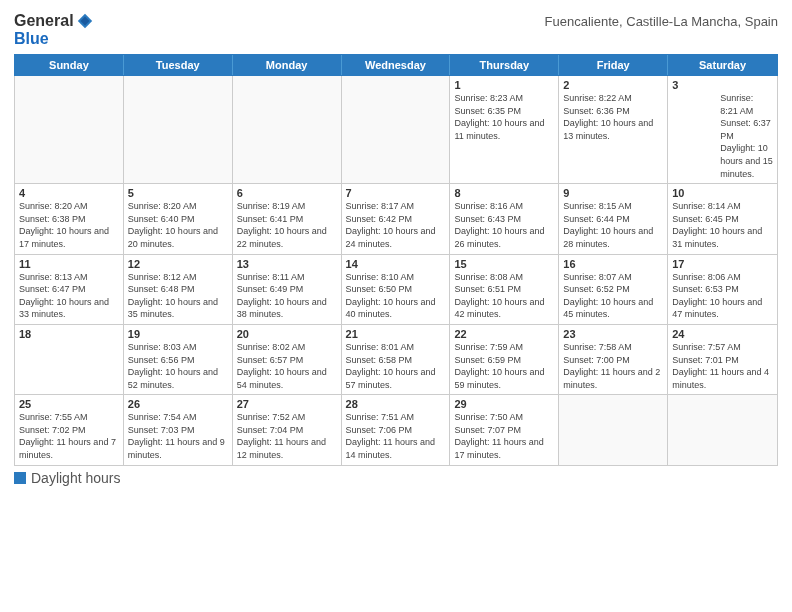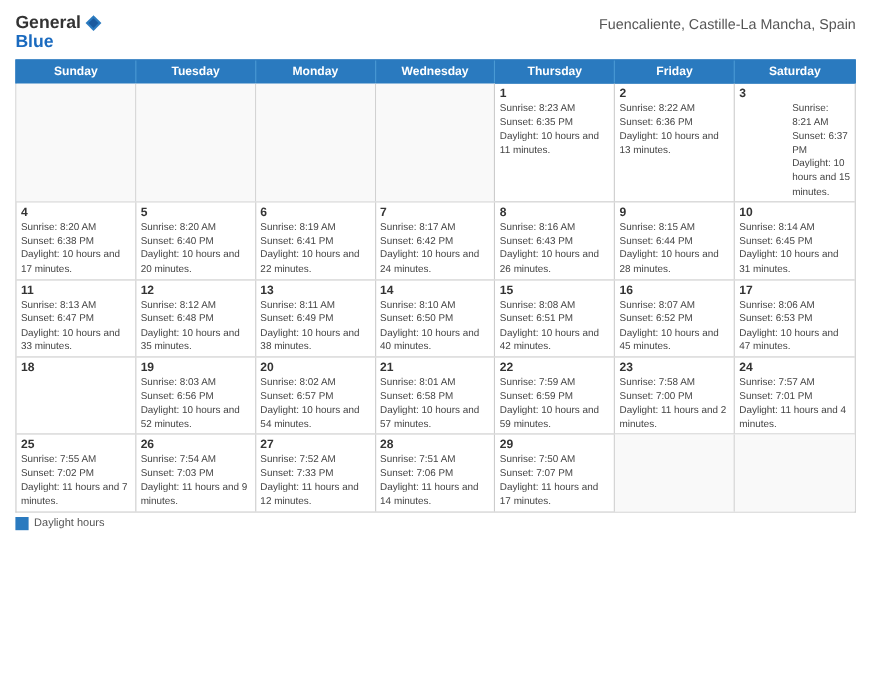--- a/index.html
+++ b/index.html
@@ -115,21 +115,21 @@
     }
     .day-info {
       font-size: 9px;
       color: #444;
       line-height: 1.4;
     }
     .legend {
       display: flex;
       align-items: center;
       margin-top: 4px;
-      font-size: 10px;
+      font-size: 14px;
       color: #555;
     }
     .legend-box {
       width: 12px;
       height: 12px;
       background: #2a7abf;
       margin-right: 5px;
       flex-shrink: 0;
     }
   </style>
@@ -326,21 +326,21 @@
           </div>
           <div class="cal-cell">
             <span class="day-number">26</span>
             <div class="day-info" style="white-space: pre-line;">Sunrise: 7:54 AM
 Sunset: 7:03 PM
 Daylight: 11 hours and 9 minutes.</div>
           </div>
           <div class="cal-cell">
             <span class="day-number">27</span>
             <div class="day-info" style="white-space: pre-line;">Sunrise: 7:52 AM
-Sunset: 7:33 PM
+Sunset: 7:04 PM
 Daylight: 11 hours and 12 minutes.</div>
           </div>
           <div class="cal-cell">
             <span class="day-number">28</span>
             <div class="day-info" style="white-space: pre-line;">Sunrise: 7:51 AM
 Sunset: 7:06 PM
 Daylight: 11 hours and 14 minutes.</div>
           </div>
           <div class="cal-cell">
             <span class="day-number">29</span>

